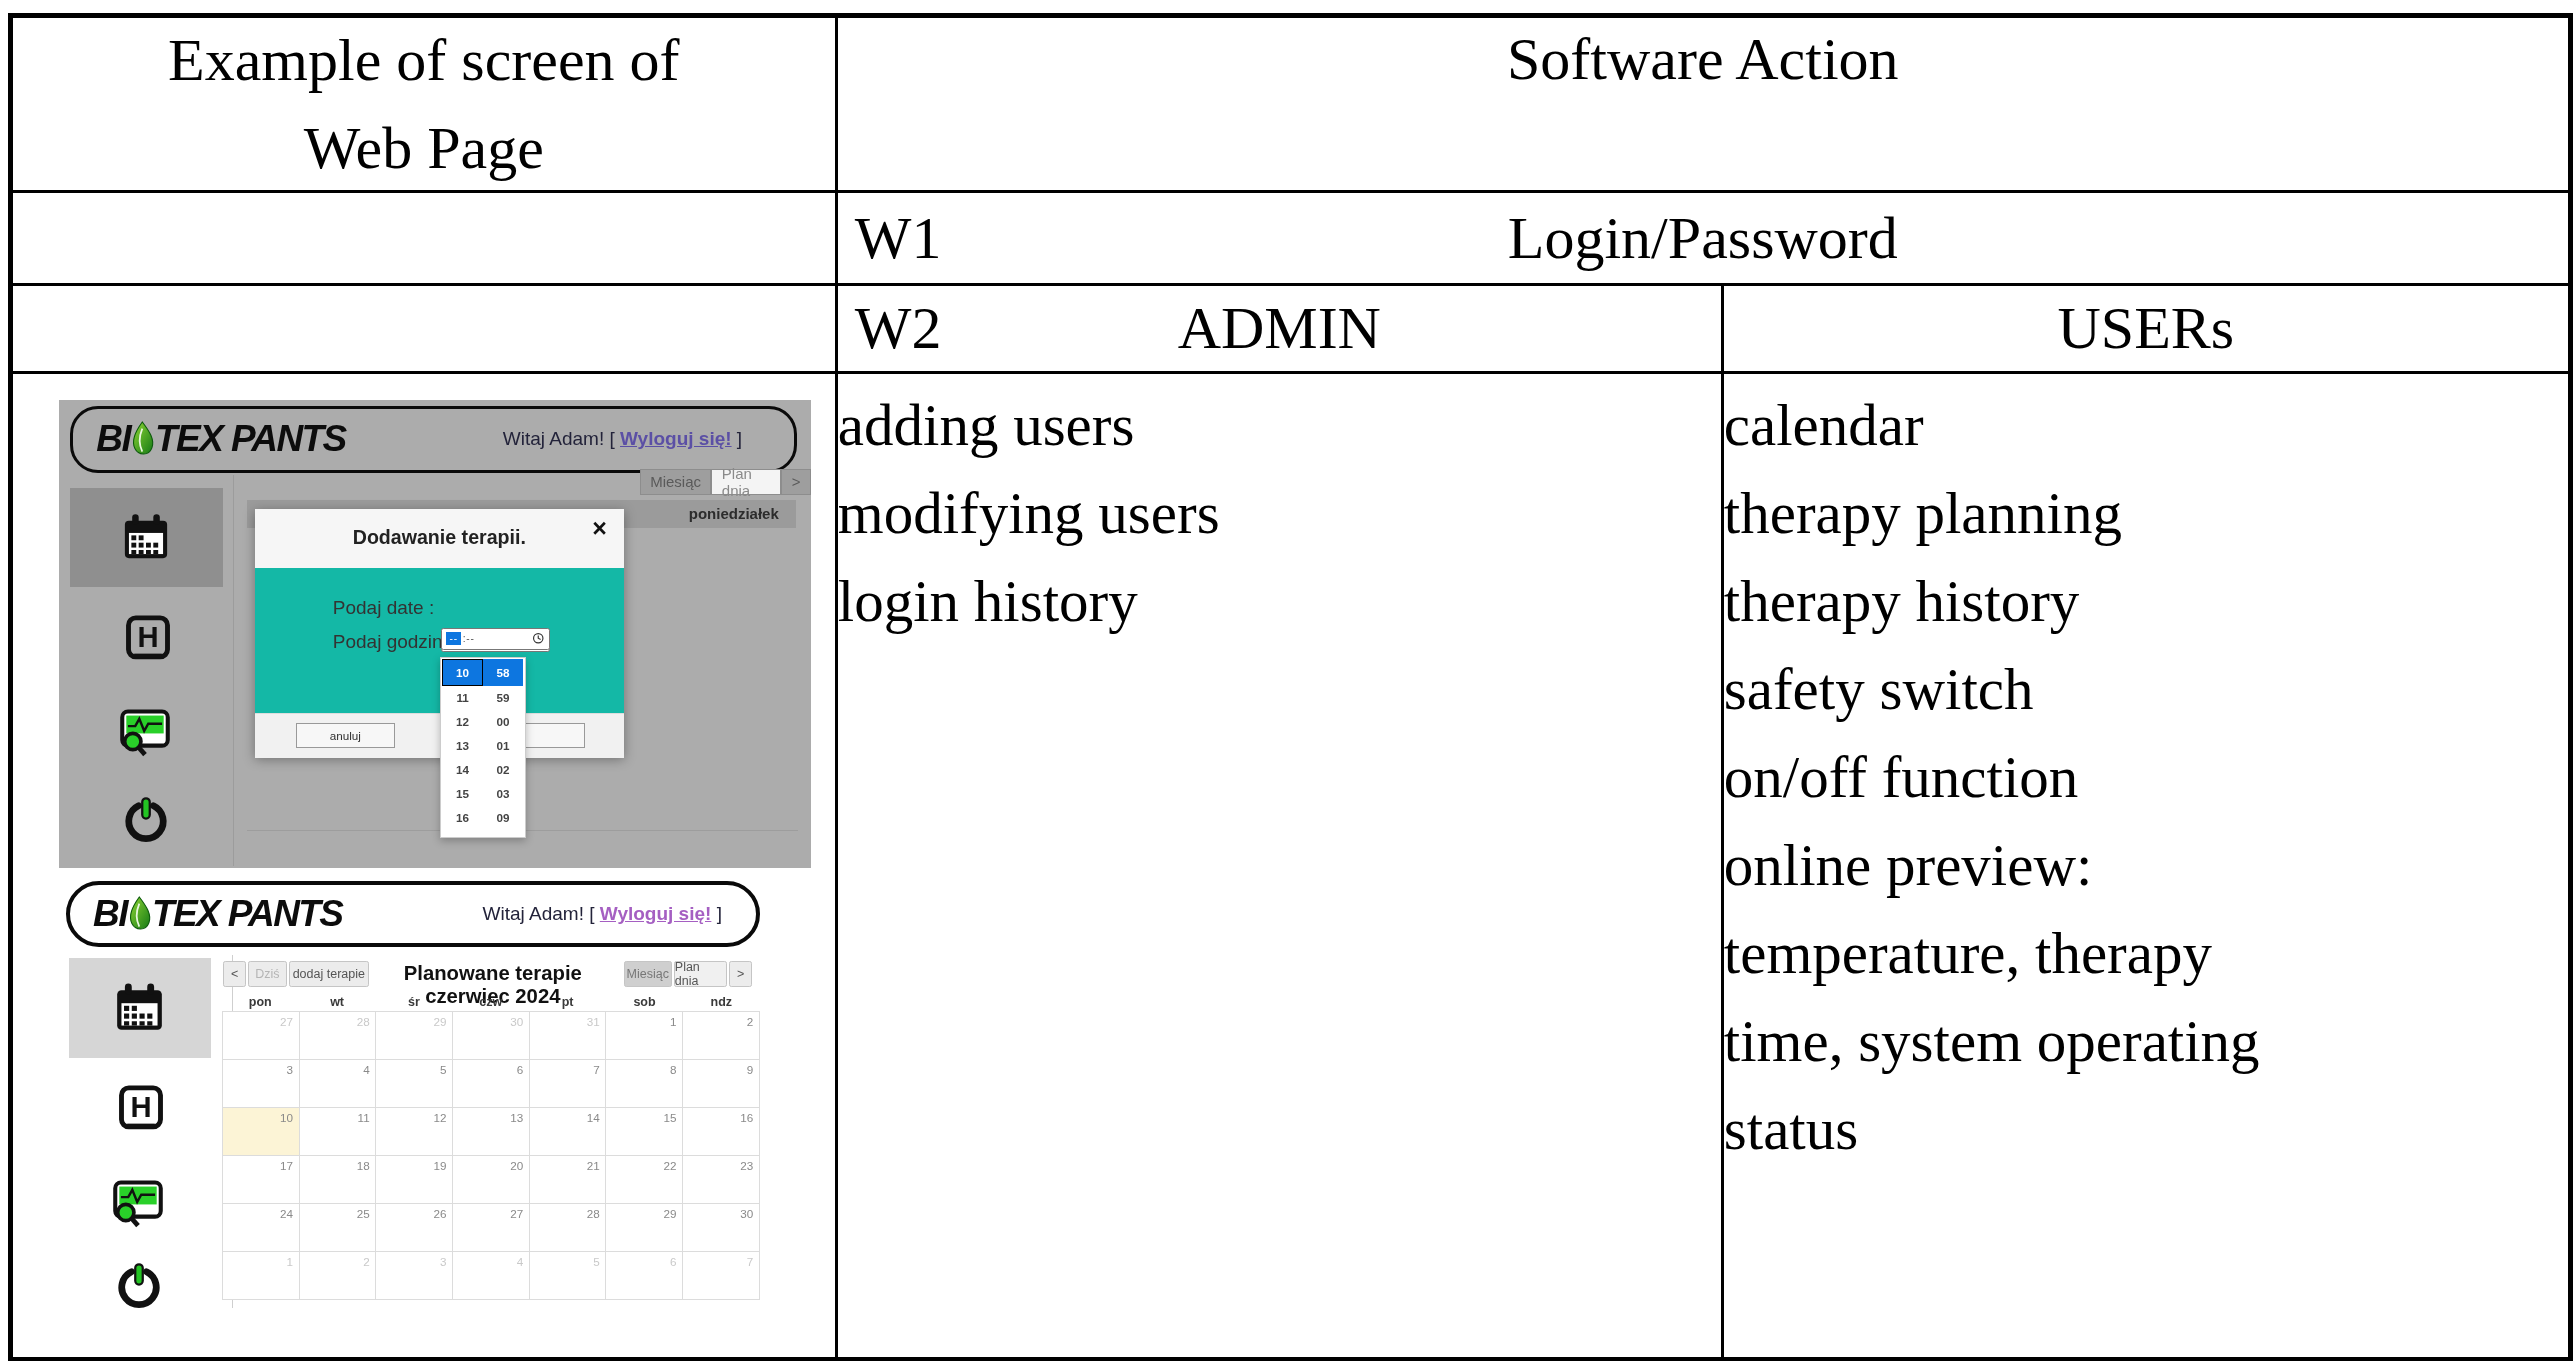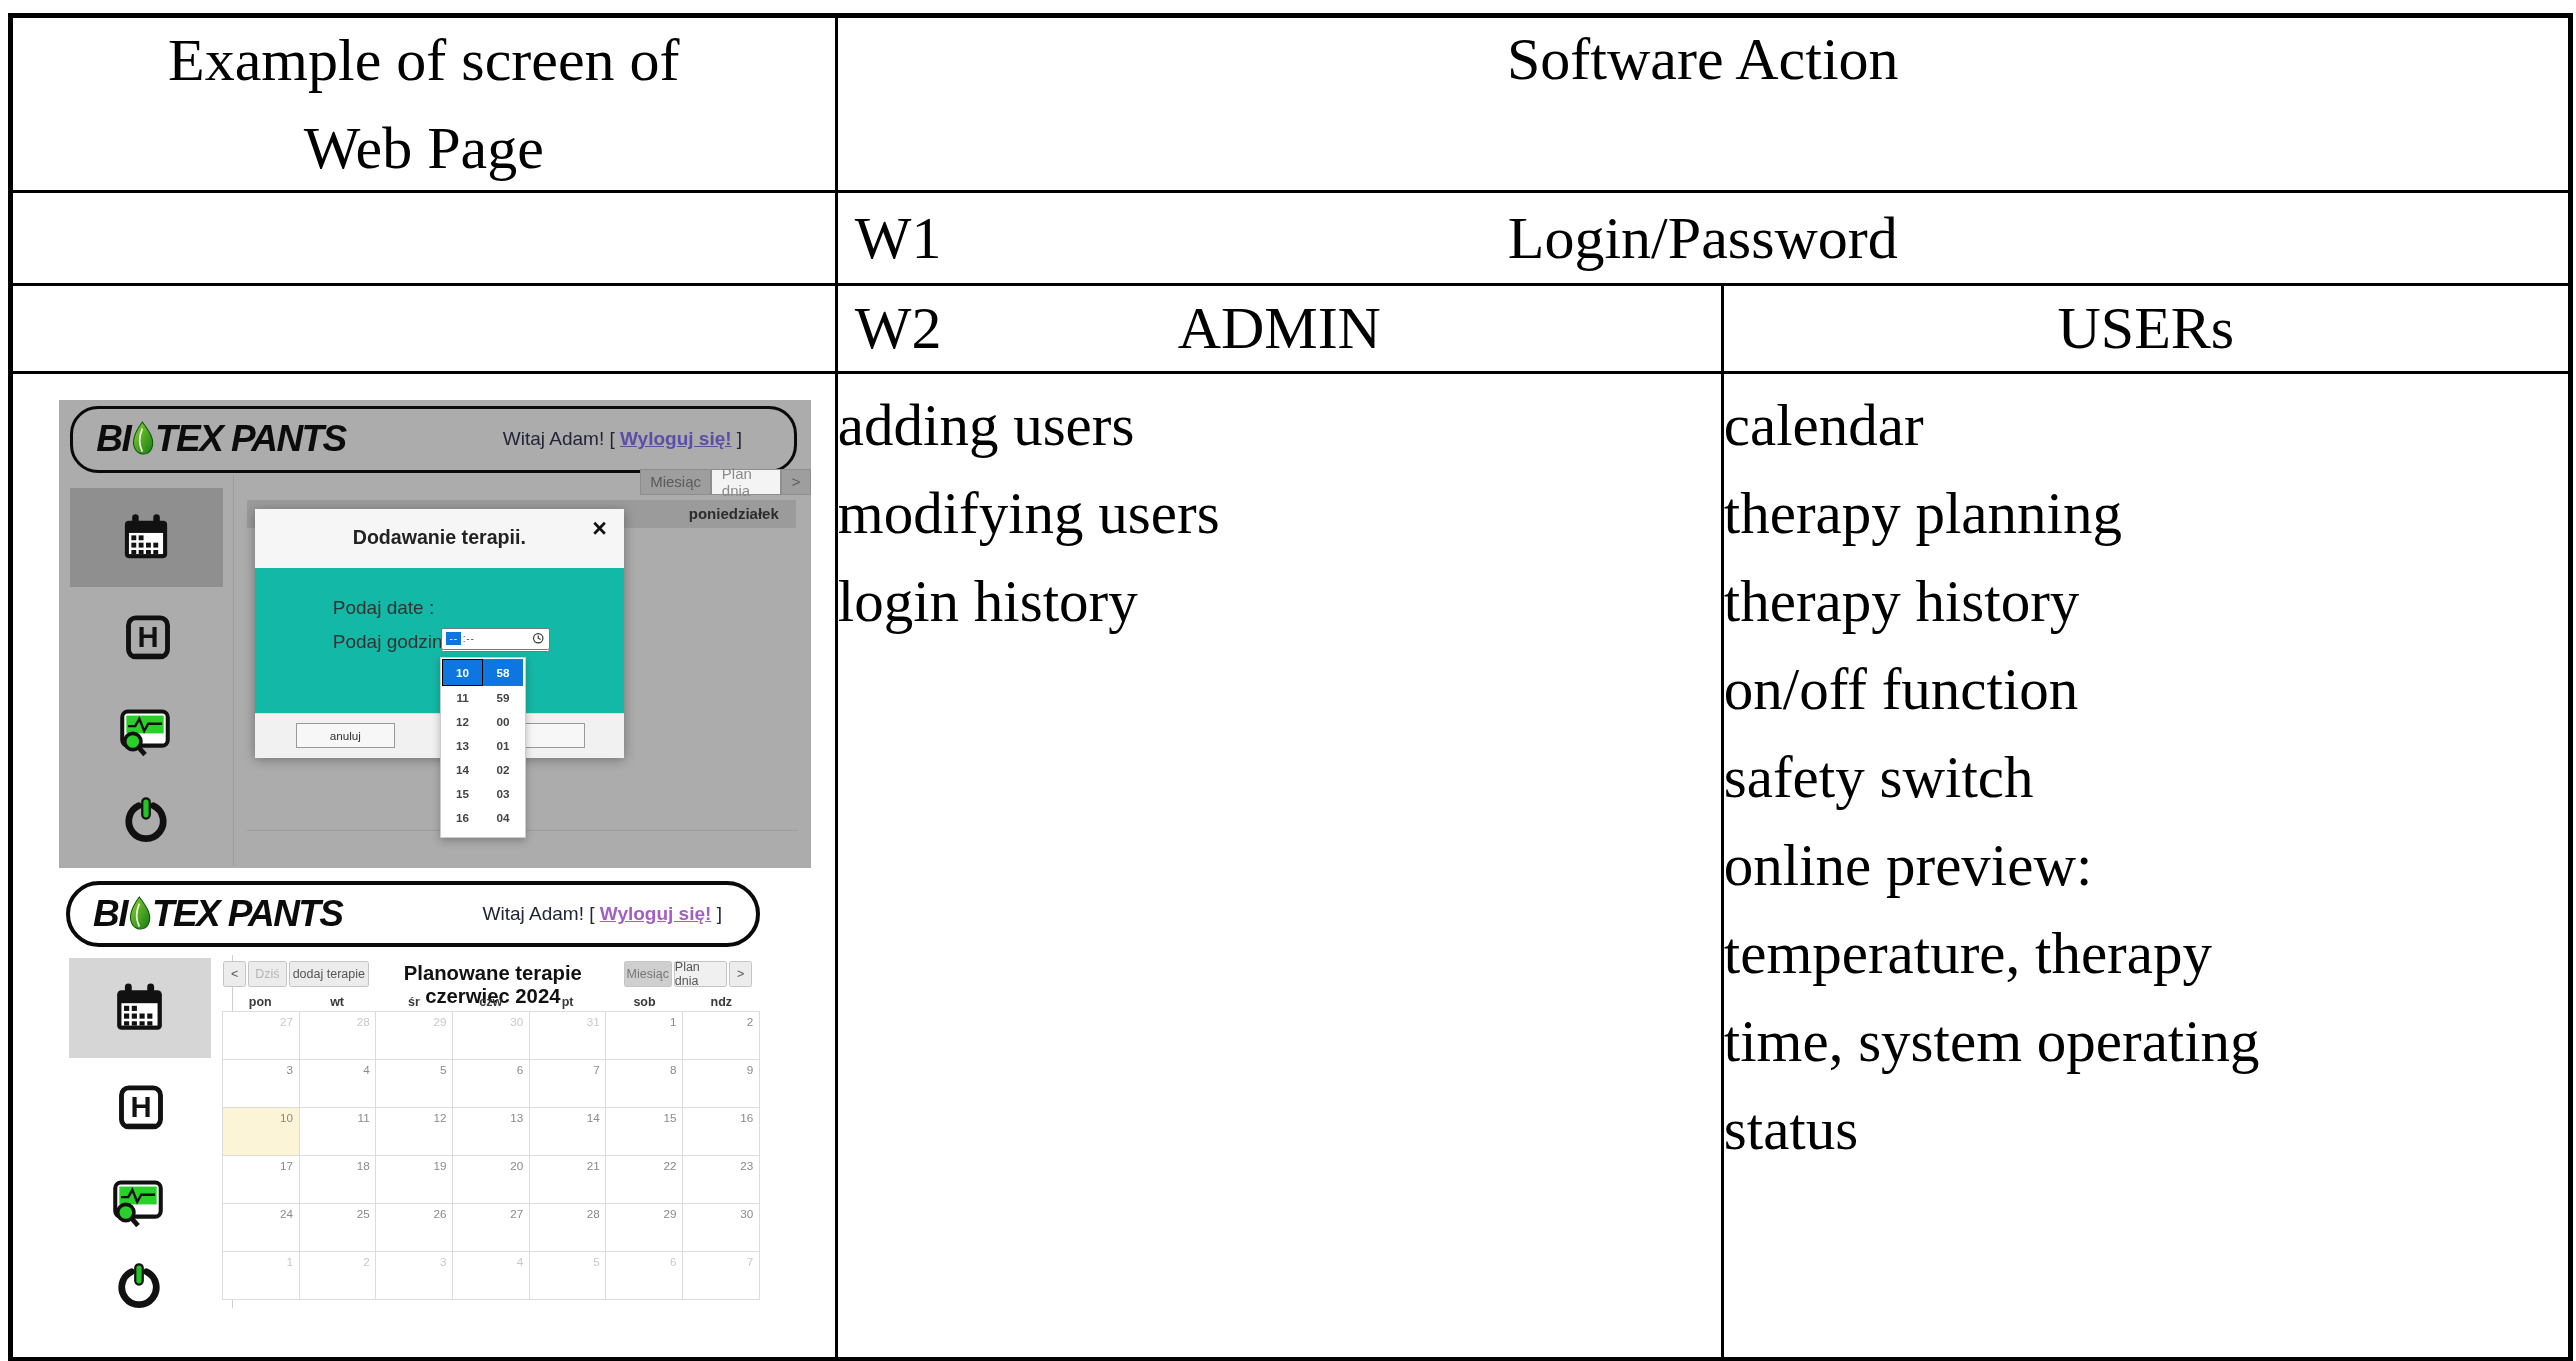--- a/index.html
+++ b/index.html
@@ -239,21 +239,21 @@
               <div class="opt">15</div>
               <div class="opt">16</div>
             </div>
           <div class="dcol">
               <div class="opt sel">58</div>
               <div class="opt">59</div>
               <div class="opt">00</div>
               <div class="opt">01</div>
               <div class="opt">02</div>
               <div class="opt">03</div>
-              <div class="opt">04</div>
+              <div class="opt">09</div>
             </div>
         </div>
       </div>
 
       <div class="shot" id="shot2">
         <div class="app-header">
           <div class="logo">
             <span>BI</span>
             <span class="leaf">
               <svg viewBox="0 0 36 48" width="26.6" height="36">
@@ -465,22 +465,22 @@
           <div class="action-line">adding users</div>
           <div class="action-line">modifying users</div>
           <div class="action-line">login history</div>
         </div>
     </div>
     <div class="cell actions">
       <div>
           <div class="action-line">calendar</div>
           <div class="action-line">therapy planning</div>
           <div class="action-line">therapy history</div>
+          <div class="action-line">safety switch</div>
           <div class="action-line">on/off function</div>
-          <div class="action-line">safety switch</div>
           <div class="action-line">online preview:</div>
           <div class="action-line">temperature, therapy</div>
           <div class="action-line">time, system operating</div>
           <div class="action-line">status</div>
         </div>
     </div>
   </div>
 </div>
 
 

